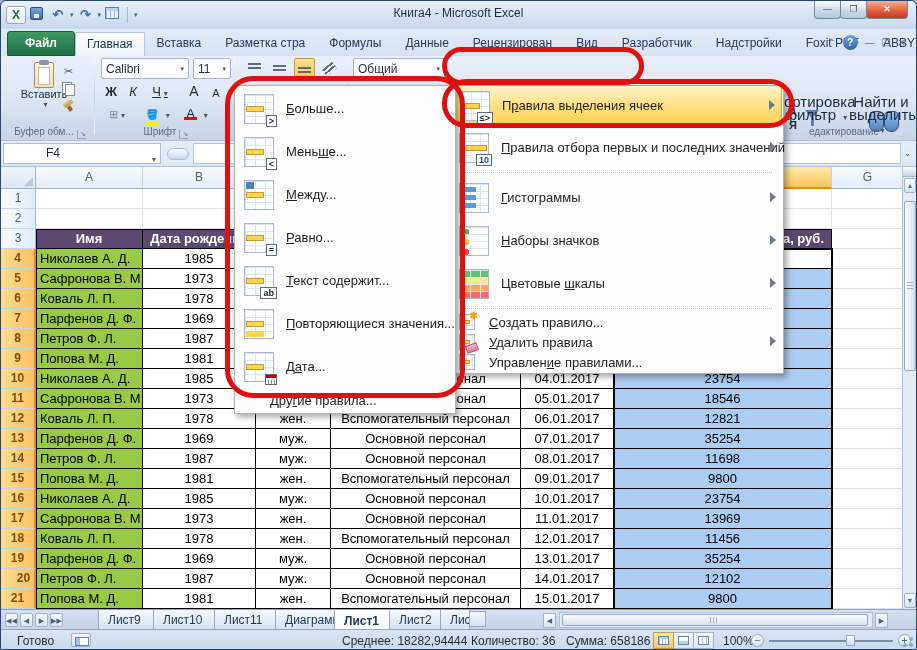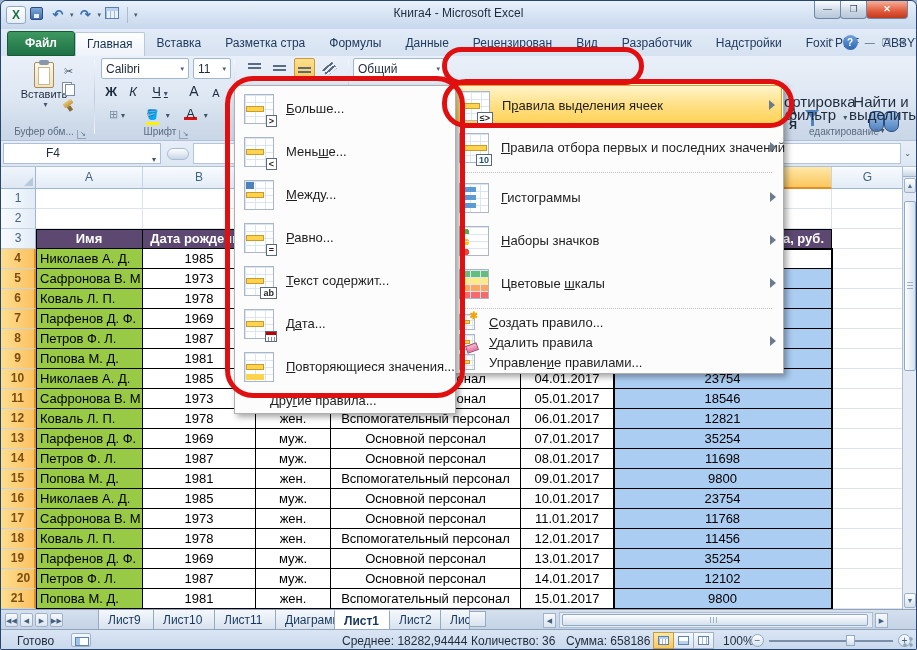--- a/index.html
+++ b/index.html
@@ -492,21 +492,21 @@
       <div class="cell wcell" style="left: 330px; top: 322px; width: 190px; height: 20px;">Основной персонал</div>
       <div class="cell wcell" style="left: 520px; top: 322px; width: 93px; height: 20px;">10.01.2017</div>
       <div class="cell blue" style="left: 613px; top: 322px; width: 218px; height: 20px;">23754</div>
       <div class="cell" style="left: 831px; top: 322px; width: 72px; height: 20px;"></div>
       <div class="rhdr sel" style="top: 342px; height: 20px; line-height: 19px;">17</div>
       <div class="cell green" style="left: 35px; top: 342px; width: 107px; height: 20px;">Сафронова В. М.</div>
       <div class="cell wcell" style="left: 142px; top: 342px; width: 113px; height: 20px;">1973</div>
       <div class="cell wcell" style="left: 255px; top: 342px; width: 75px; height: 20px;">жен.</div>
       <div class="cell wcell" style="left: 330px; top: 342px; width: 190px; height: 20px;">Основной персонал</div>
       <div class="cell wcell" style="left: 520px; top: 342px; width: 93px; height: 20px;">11.01.2017</div>
-      <div class="cell blue" style="left: 613px; top: 342px; width: 218px; height: 20px;">11768</div>
+      <div class="cell blue" style="left: 613px; top: 342px; width: 218px; height: 20px;">13969</div>
       <div class="cell" style="left: 831px; top: 342px; width: 72px; height: 20px;"></div>
       <div class="rhdr sel" style="top: 362px; height: 20px; line-height: 19px;">18</div>
       <div class="cell green" style="left: 35px; top: 362px; width: 107px; height: 20px;">Коваль Л. П.</div>
       <div class="cell wcell" style="left: 142px; top: 362px; width: 113px; height: 20px;">1978</div>
       <div class="cell wcell" style="left: 255px; top: 362px; width: 75px; height: 20px;">жен.</div>
       <div class="cell wcell" style="left: 330px; top: 362px; width: 190px; height: 20px;">Вспомогательный персонал</div>
       <div class="cell wcell" style="left: 520px; top: 362px; width: 93px; height: 20px;">12.01.2017</div>
       <div class="cell blue" style="left: 613px; top: 362px; width: 218px; height: 20px;">11456</div>
       <div class="cell" style="left: 831px; top: 362px; width: 72px; height: 20px;"></div>
       <div class="rhdr sel" style="top: 382px; height: 20px; line-height: 19px;">19</div>
@@ -629,31 +629,31 @@
         <div class="m-label"><u>Р</u>авно...</div>
       </div>
       <div class="m-item">
         <div class="mi text-contains-icon">
           <div class="band"></div>
           <div class="badge">ab</div>
         </div>
         <div class="m-label"><u>Т</u>екст содержит...</div>
       </div>
       <div class="m-item">
+        <div class="mi duplicate-values-icon">
+          <div class="band"></div>
+        </div>
+        <div class="m-label"><u>П</u>овторяющиеся значения...</div>
+      </div>
+      <div class="m-item">
         <div class="mi date-occurring-icon">
           <div class="band"></div>
           <div class="badge"> </div>
         </div>
         <div class="m-label">Д<u>а</u>та...</div>
-      </div>
-      <div class="m-item">
-        <div class="mi duplicate-values-icon">
-          <div class="band"></div>
-        </div>
-        <div class="m-label"><u>П</u>овторяющиеся значения...</div>
       </div>
       <div class="m-footer">Дру<u>г</u>ие правила...</div>
     </div>
 
   <div class="red-oval" style="left:441px;top:46px;width:202px;height:38px;border-radius:19px;"></div>
   <div class="red-oval" style="left:441px;top:78px;width:352px;height:49px;"></div>
   <div class="red-oval" style="left:224px;top:75px;width:240px;height:322px;border-radius:28px;"></div>
 
   <div class="tabbar">
     <div class="navbtns">

